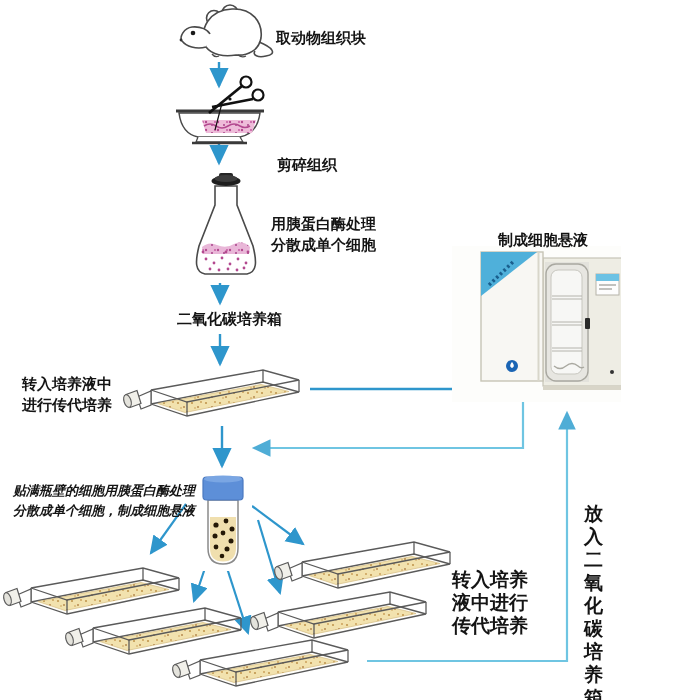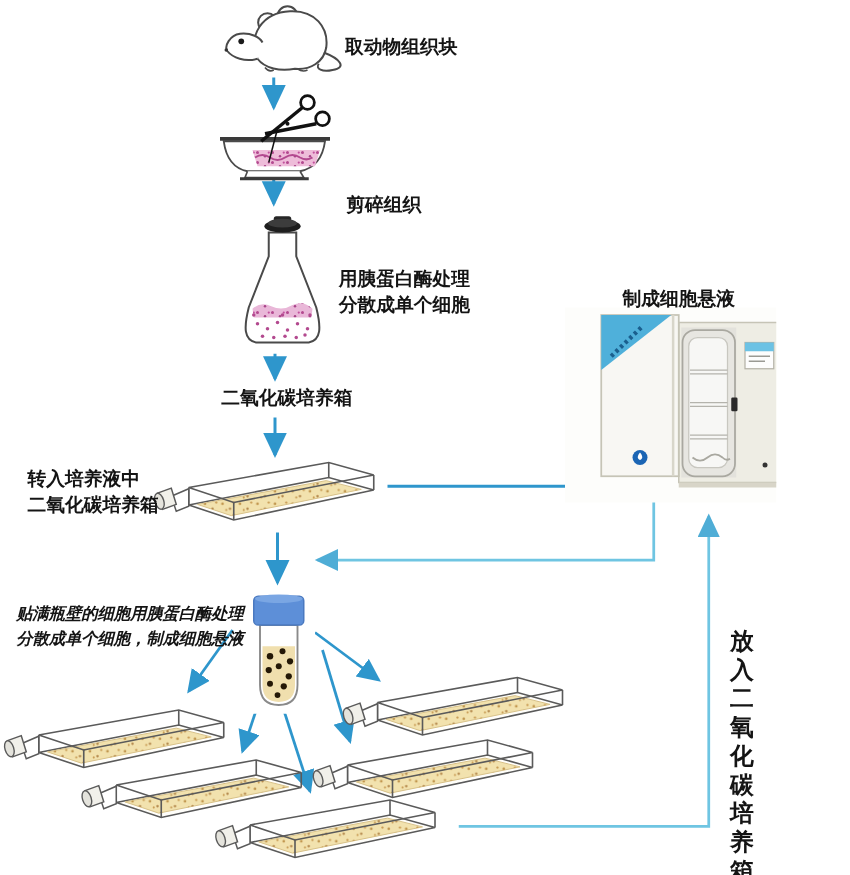--- a/index.html
+++ b/index.html
@@ -206,21 +206,24 @@
         <use href="#tflask"></use>
       </g>
 </svg>
 
 <div class="lbl" style="left:276px;top:27px;">取动物组织块</div>
 <div class="lbl" style="left:277px;top:119px;margin-top:35px;">剪碎组织</div>
 <div class="lbl" style="left:271px;top:213px;">用胰蛋白酶处理
 分散成单个细胞</div>
 <div class="lbl" style="left:177px;top:308px;">二氧化碳培养箱</div>
 <div class="lbl" style="left:22px;top:373px;">转入培养液中
-二氧化碳培养箱</div>
+进行传代培养</div>
 <div class="lbl" style="left:498px;top:229px;">制成细胞悬液</div>
 <div class="lbl lbl-small" style="left:13px;top:481px;">贴满瓶壁的细胞用胰蛋白酶处理
 分散成单个细胞，制成细胞悬液</div>
+<div class="lbl lbl-big" style="left:452px;top:568px;">转入培养
+液中进行
+传代培养</div>
 <div class="lbl lbl-big" style="left:584px;top:502px;">放入二氧
 化碳培养
 箱中培养</div>
 
 </div>
 
 </body></html>

